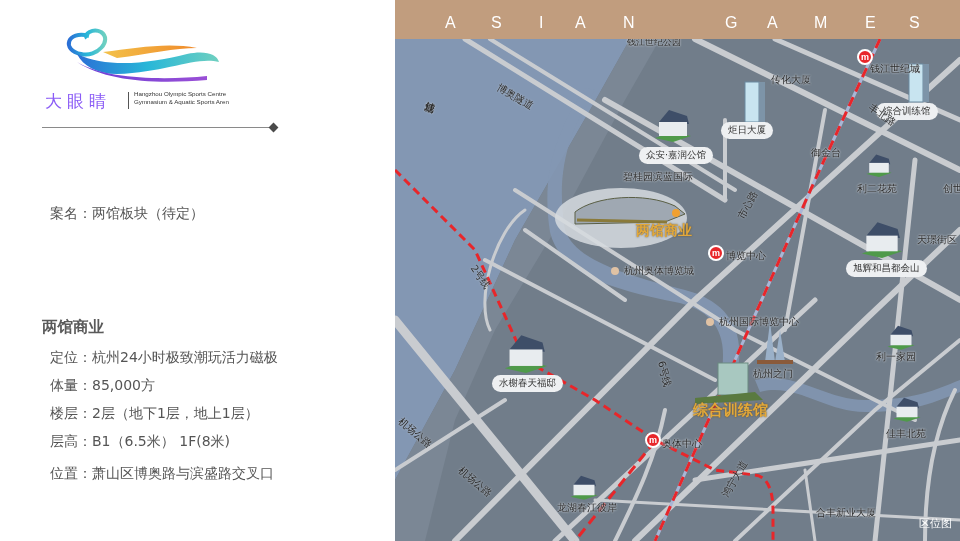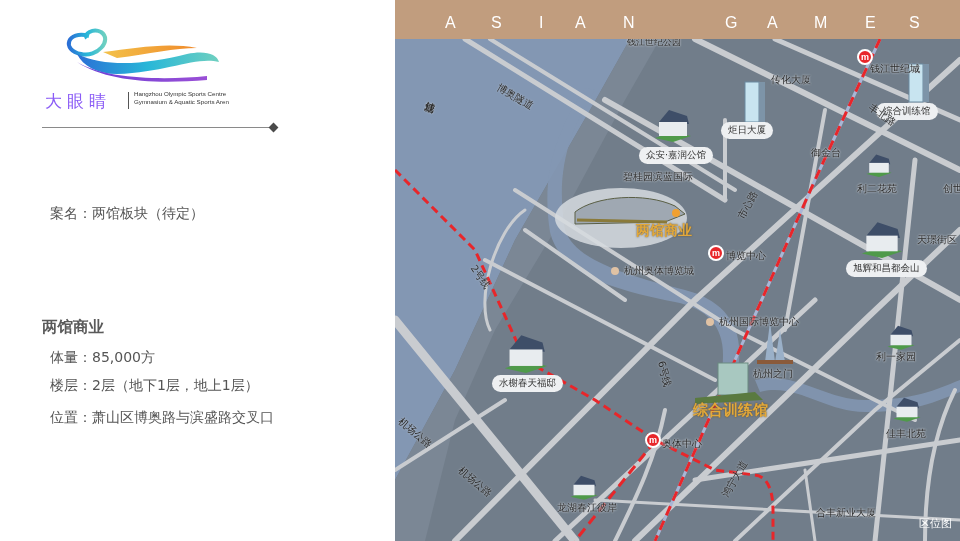--- a/index.html
+++ b/index.html
@@ -75,22 +75,24 @@
   <div class="divider"></div>
   <div class="divider-diamond"></div>
 
 
   <div class="info-block">
     <div class="info-line">案名：两馆板块（待定）</div>
   </div>
 
   <div class="section-title">两馆商业</div>
   <div class="info-block2">
+    <div class="info-line">定位：杭州24小时极致潮玩活力磁极</div>
     <div class="info-line">体量：85,000方</div>
     <div class="info-line">楼层：2层（地下1层，地上1层）</div>
+    <div class="info-line">层高：B1（6.5米）  1F(8米)</div>
     <div class="info-line gap">位置：萧山区博奥路与滨盛路交叉口</div>
   </div>
 </div>
 
 <div class="map">
   <div class="banner">
     <span style="left:50px">A</span>
     <span style="left:96px">S</span>
     <span style="left:144px">I</span>
     <span style="left:180px">A</span>

